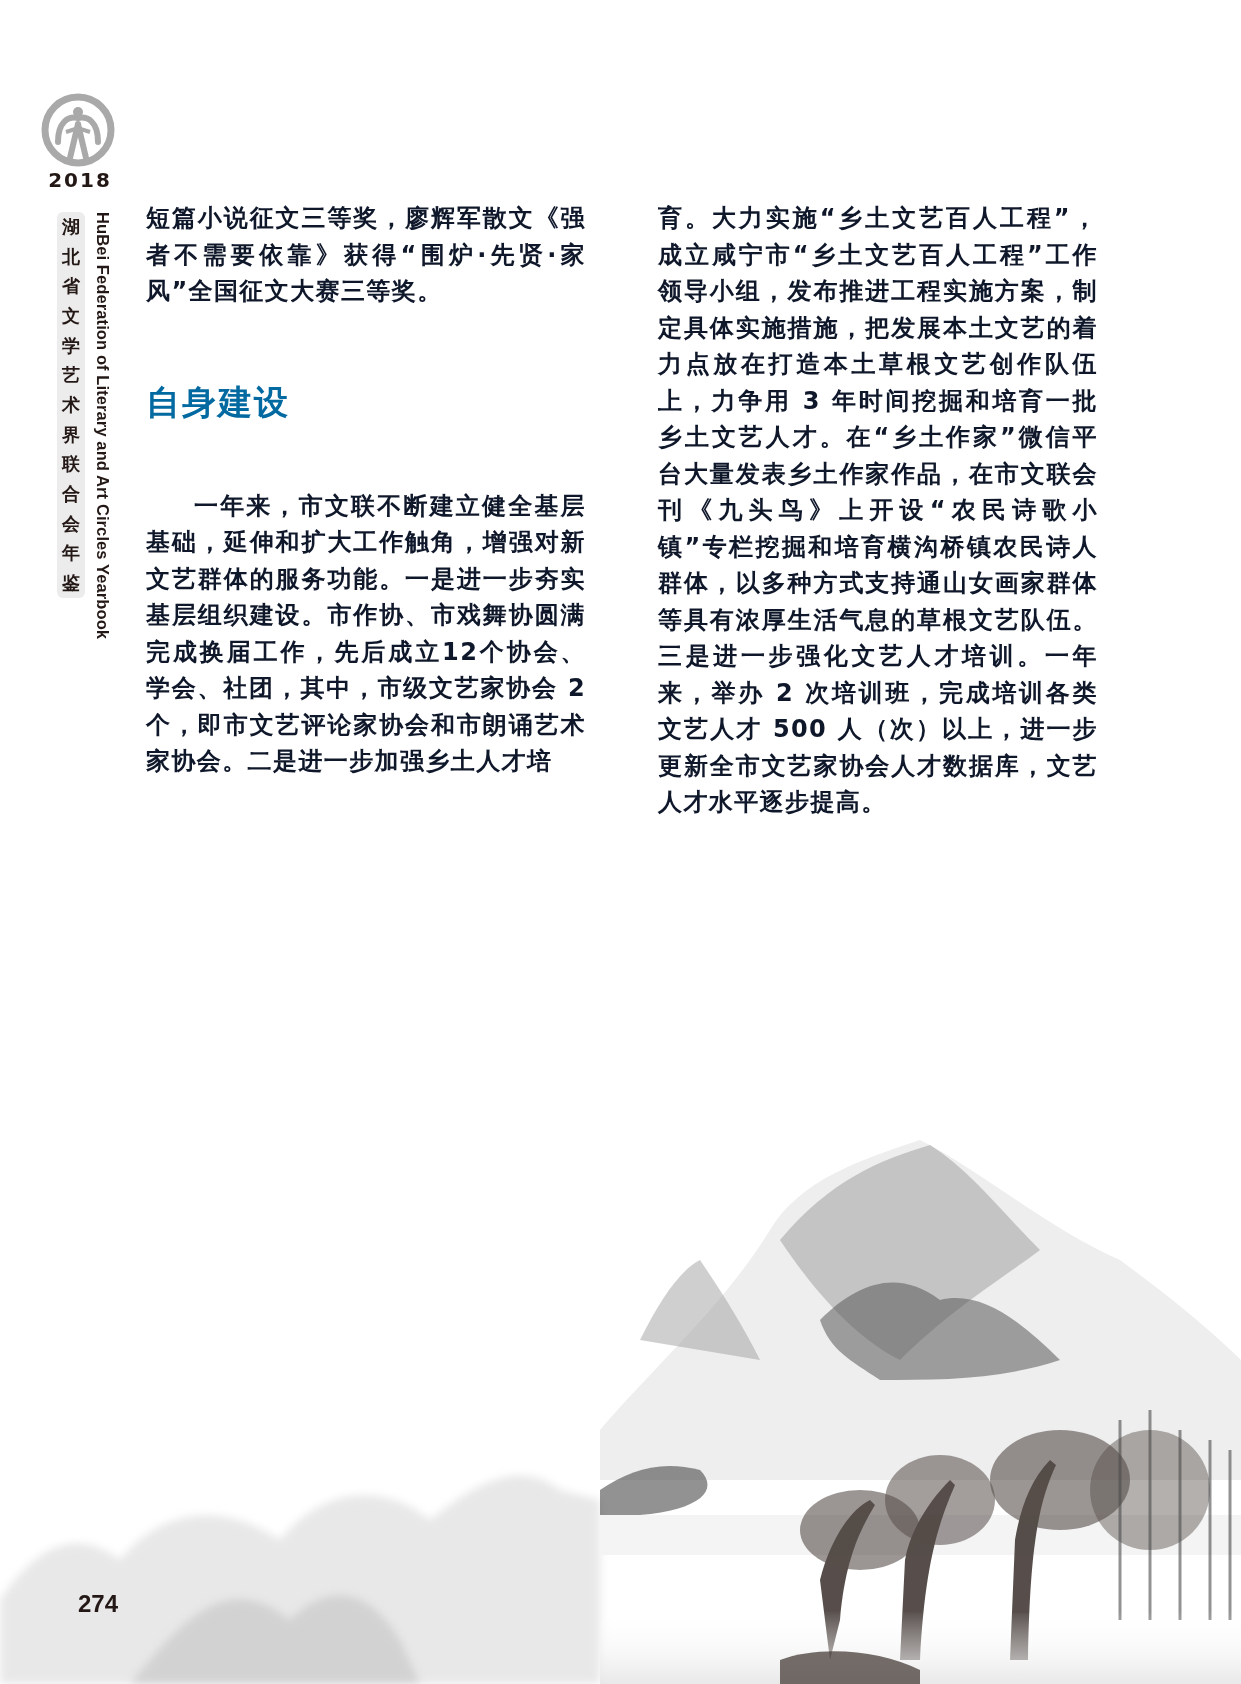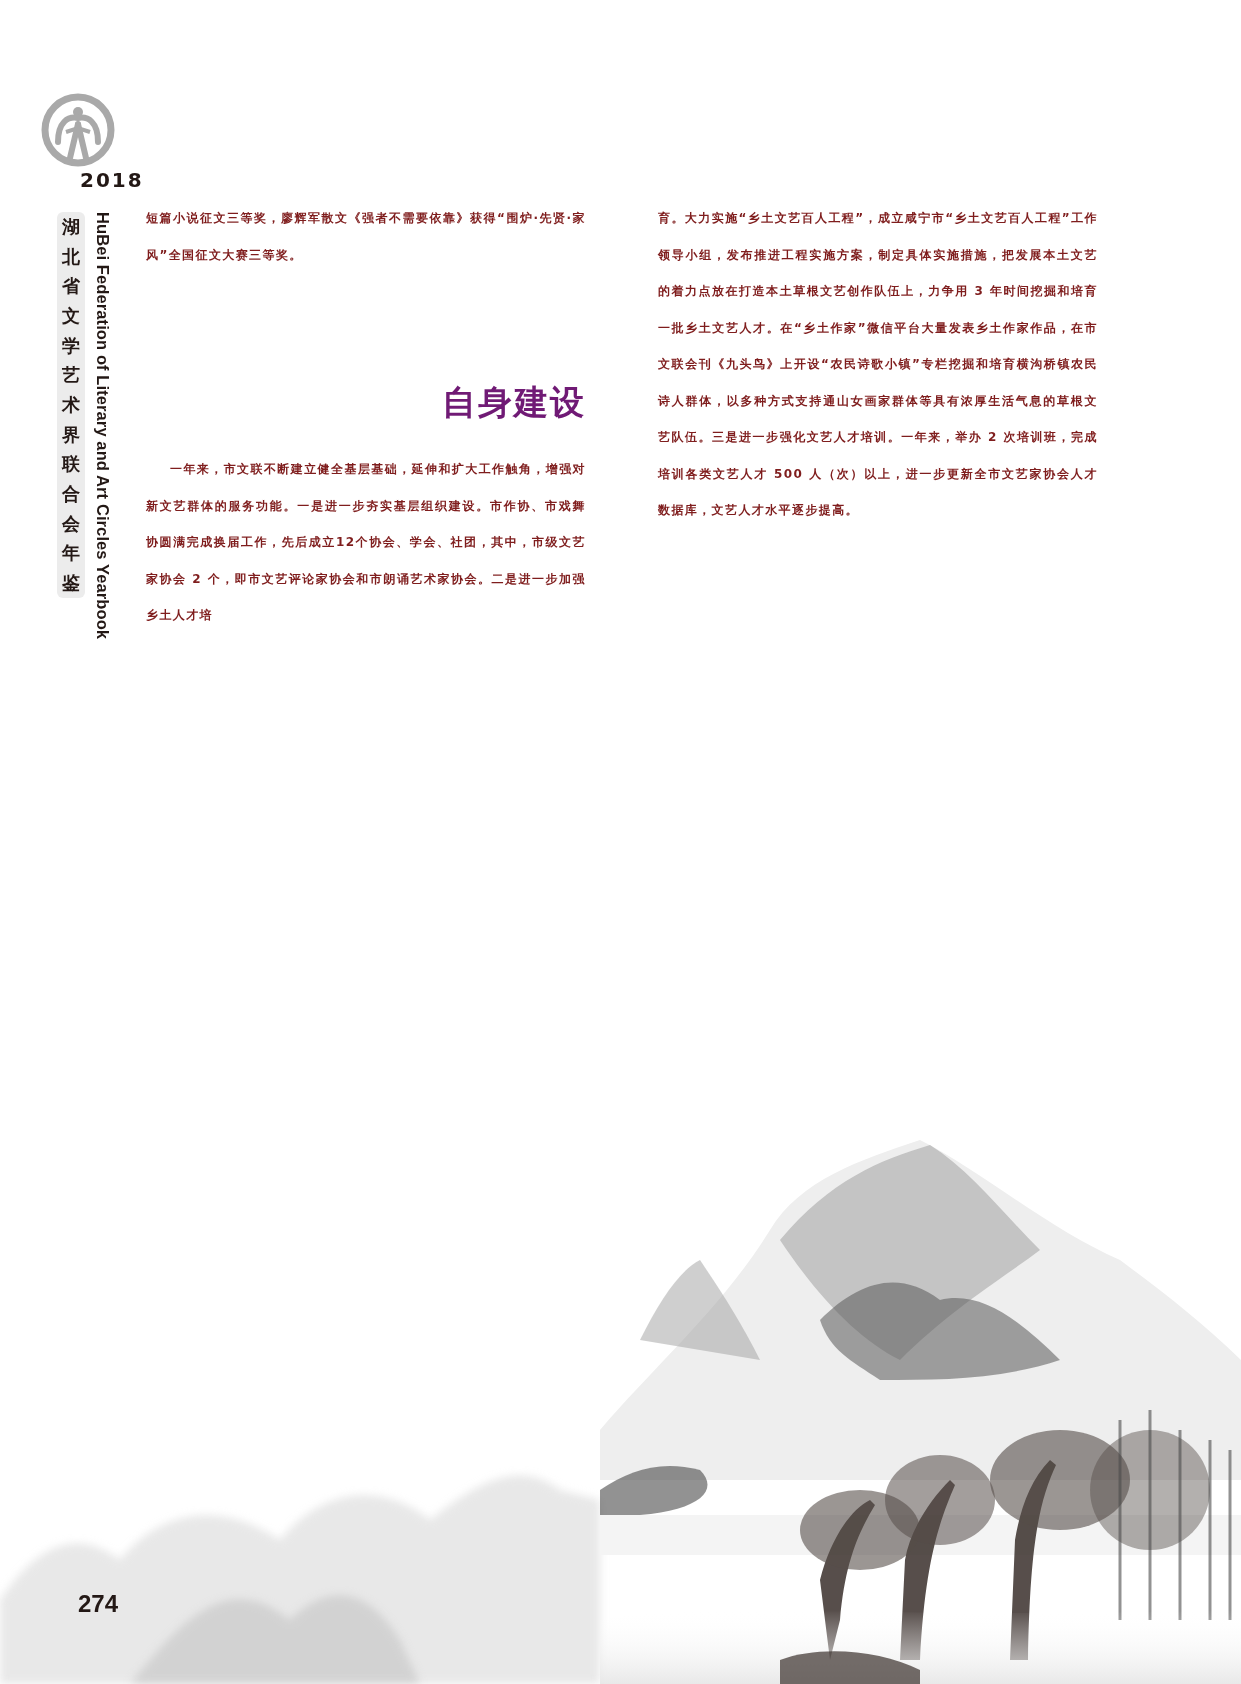--- a/index.html
+++ b/index.html
@@ -3,49 +3,49 @@
   <meta charset="utf-8">
   <style>
     html, body { margin: 0; padding: 0; }
     body {
       width: 1241px; height: 1684px; position: relative; overflow: hidden;
       background: #ffffff; color: #231815;
       font-family: "DejaVu Serif", "Liberation Serif", serif;
     }
     .logo { position: absolute; left: 40px; top: 92px; width: 76px; height: 76px; }
     .year {
-      position: absolute; left: 44px; top: 168px; width: 72px; text-align: left;
-      font-family: "DejaVu Sans", sans-serif; font-weight: bold; font-size: 20px; letter-spacing: 2px; color: #231815; margin-left: 36px;
+      position: absolute; left: 44px; top: 168px; width: 72px; text-align: center;
+      font-family: "DejaVu Sans", sans-serif; font-weight: bold; font-size: 20px; letter-spacing: 2px; color: #231815;
     }
     .side-band {
       position: absolute; left: 57px; top: 212px; width: 28px; height: 386px;
       background: #ececec; border-radius: 6px;
       display: flex; flex-direction: column; align-items: center; justify-content: space-between;
       padding: 6px 0; box-sizing: border-box;
     }
     .side-band span {
       font-family: "DejaVu Sans", sans-serif; font-weight: bold; font-size: 18px; line-height: 1; color: #231815;
     }
     .side-en {
       position: absolute; left: 88px; top: 212px; width: 24px; height: 386px;
       writing-mode: vertical-rl;
       font-family: "Liberation Sans", sans-serif; font-weight: bold; font-size: 16.5px; letter-spacing: 0.1px; color: #231815;
       white-space: nowrap;
     }
     .col {
       position: absolute; top: 200px; width: 440px;
-      font-family: "DejaVu Sans", sans-serif; font-weight: bold; font-size: 12px; line-height: 36.5px;
-      letter-spacing: 1.4px; color: #7f1d1d; text-align: justify;
+      font-family: "DejaVu Sans", sans-serif; font-weight: bold; font-size: 24px; line-height: 36.5px;
+      letter-spacing: 1.4px; color: #0f172a; text-align: justify;
     }
     .col p { margin: 0; }
     .col-left { left: 146px; }
     .col-right { left: 658px; }
     .section-title {
-      position: absolute; left: 146px; width: 440px; top: 380px; text-align: right;
-      font-family: "DejaVu Sans", sans-serif; font-weight: bold; font-size: 34px; letter-spacing: 2px; color: #701a75;
+      position: absolute; left: 146px; width: 440px; top: 380px; text-align: left;
+      font-family: "DejaVu Sans", sans-serif; font-weight: bold; font-size: 34px; letter-spacing: 2px; color: #0369a1;
     }
     .indent { text-indent: 2em; }
     .painting { position: absolute; left: 0; top: 1060px; width: 1241px; height: 624px; }
     .page-num {
       position: absolute; left: 78px; top: 1590px;
       font-family: "Liberation Sans", sans-serif; font-weight: bold; font-size: 24px; color: #231815; text-align: center;
     }
   </style>
 </head>
 <body>

